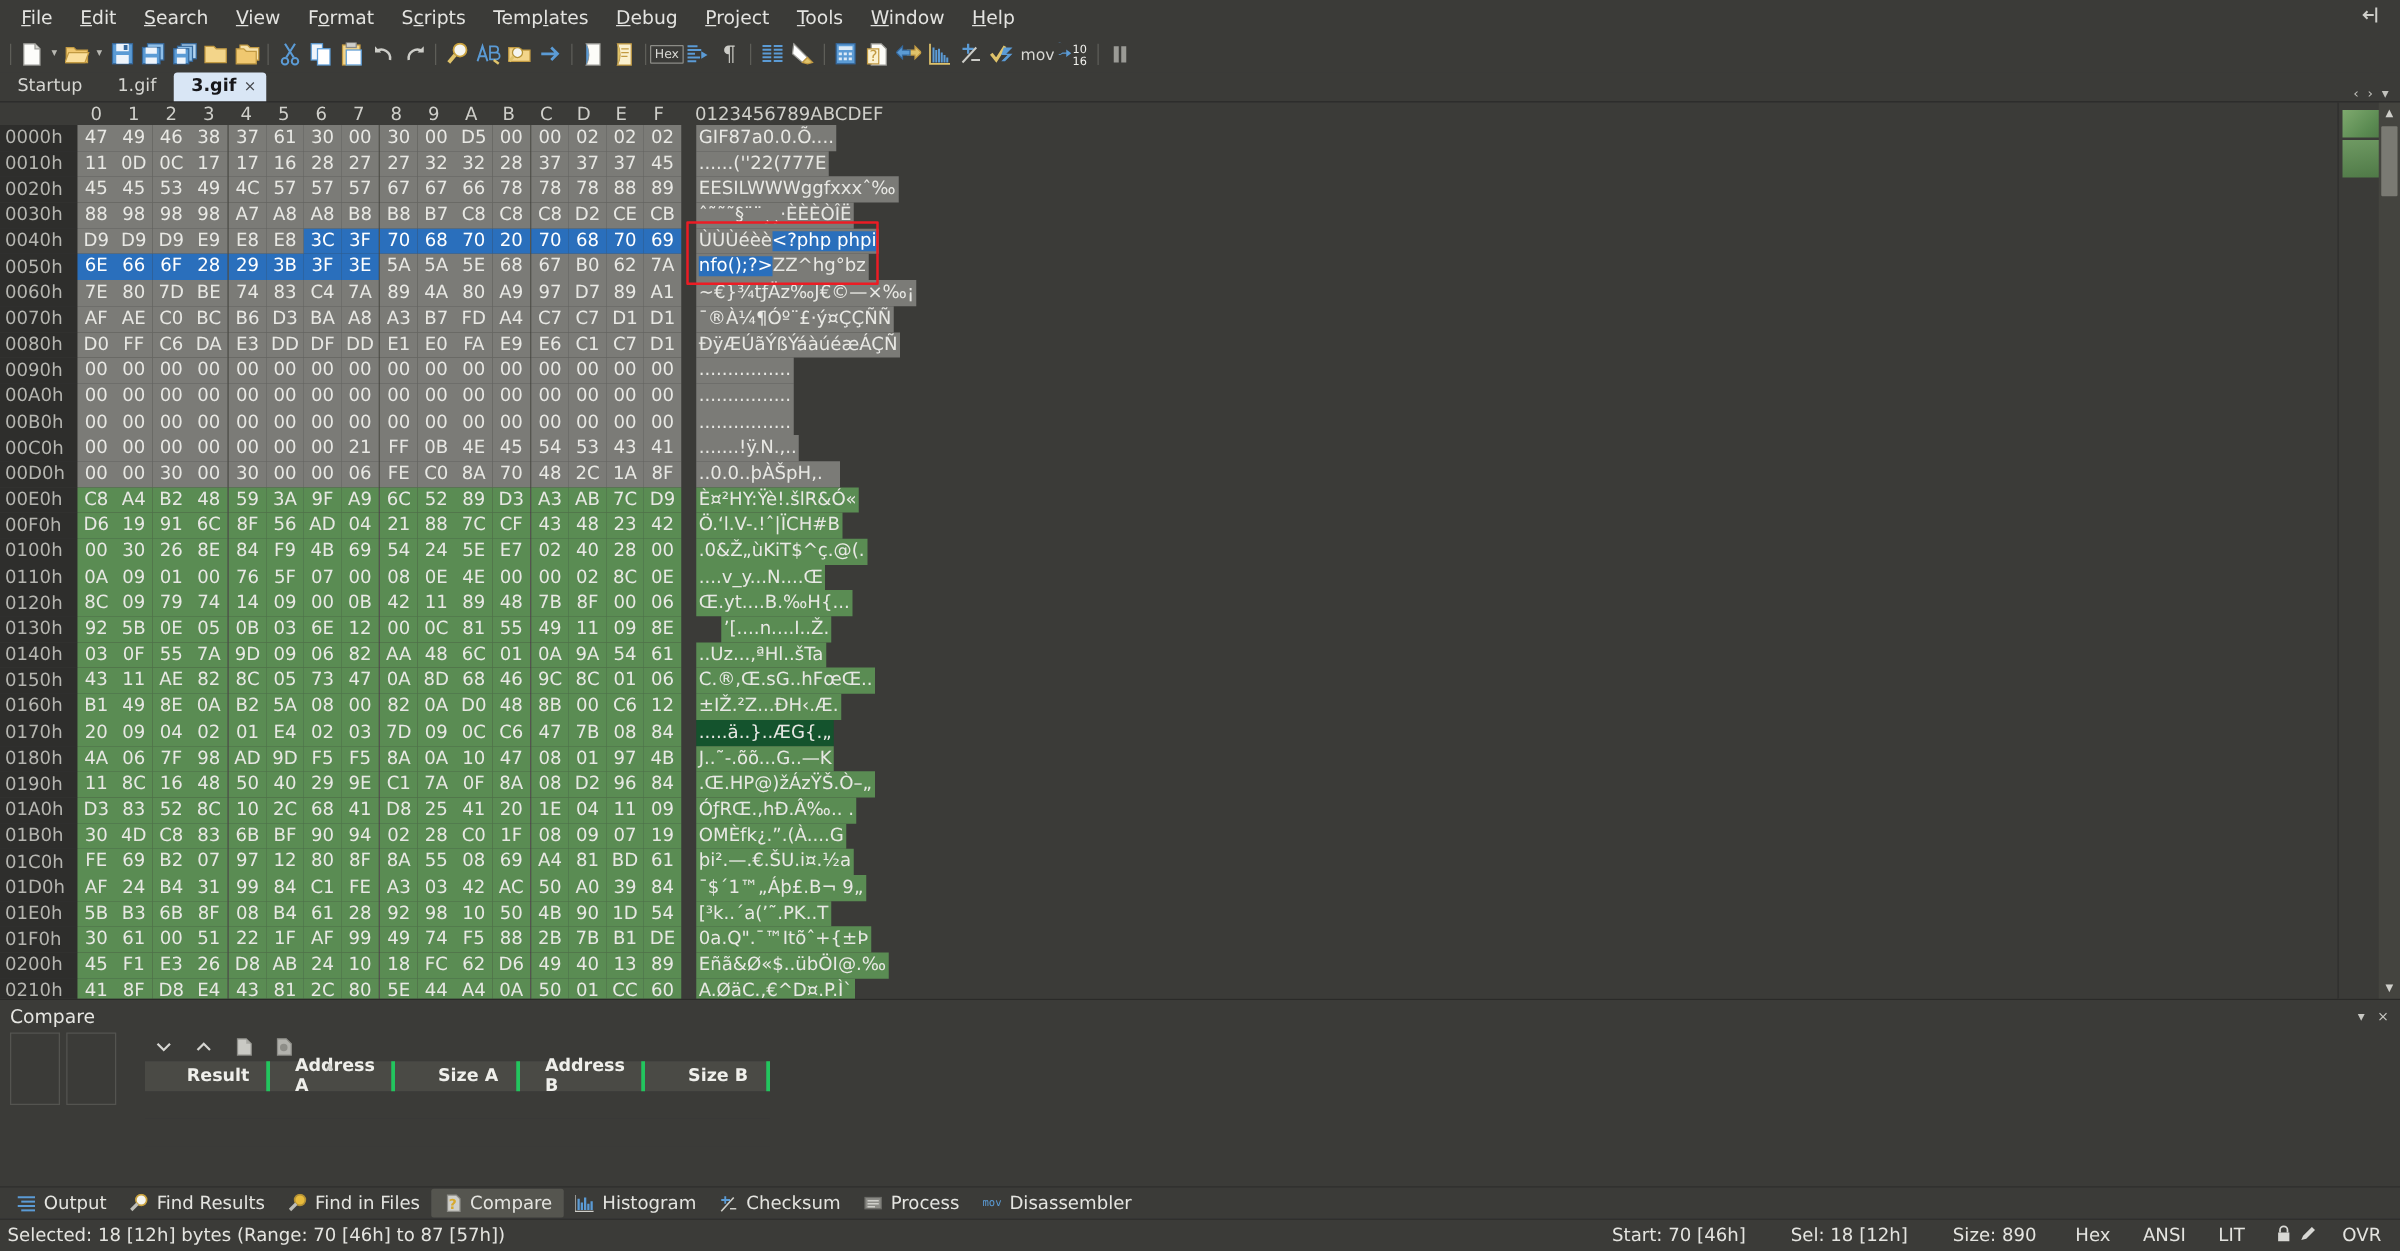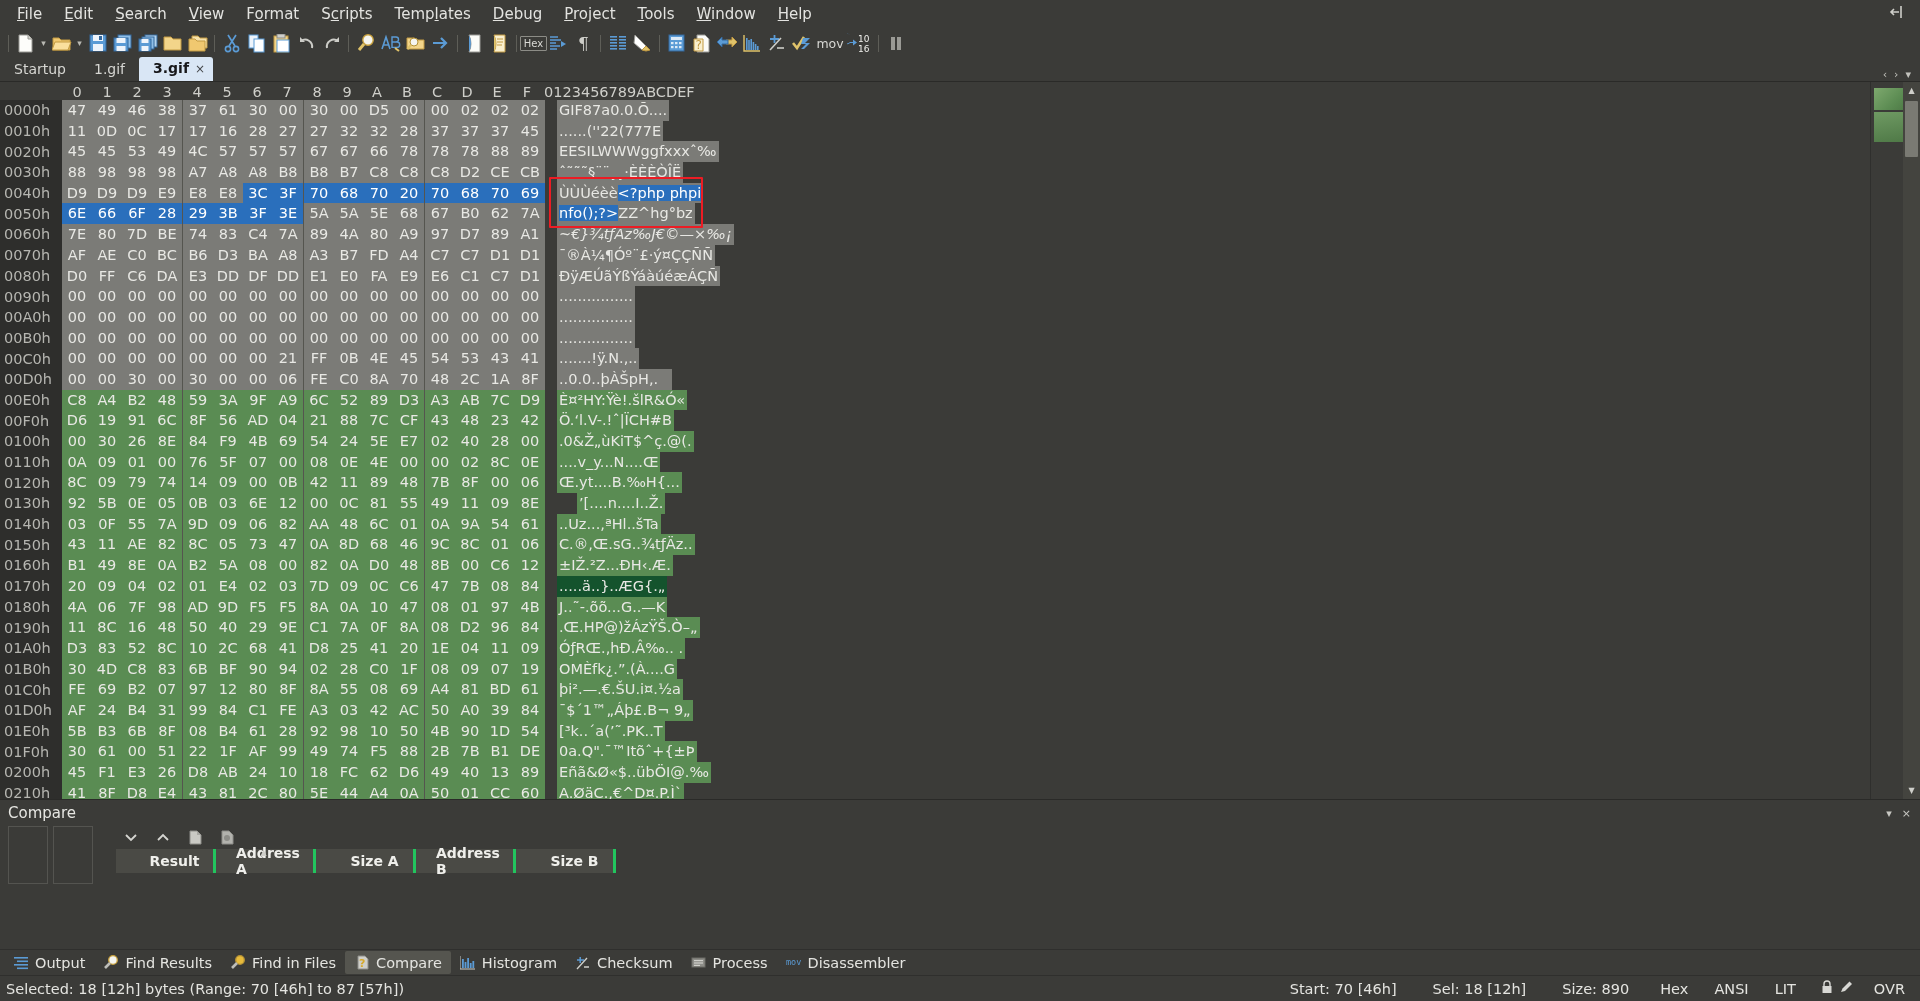--- a/index.html
+++ b/index.html
@@ -62,21 +62,21 @@
     position: relative; background: #3b3b38; flex: 1 1 auto; overflow: hidden;
     font-family: "DejaVu Sans", sans-serif;
   }
   .colhdr {
     display: flex; height: 18px; align-items: center; color: #cfcfca; font-size: 14.5px;
     background: #3b3b38; padding-top: 1px;
   }
   .colhdr .addrspacer { width: 62px; flex: 0 0 62px; }
   .colhdr .hexcols { display: flex; }
   .colhdr .hc { width: 30px; text-align: center; flex: 0 0 30px; }
-  .colhdr .asciicols { margin-left: 2px; letter-spacing: 0px; font-size: 14.5px; }
+  .colhdr .asciicols { margin-left: 14px; letter-spacing: 0px; font-size: 14.5px; }
 
   .hexrow { display: flex; height: 20.7px; align-items: center; font-size: 14.5px; }
   .addr {
     width: 62px; flex: 0 0 62px; color: #b6b6b1; background: #2e2e2c; height: 20.7px;
     display: flex; align-items: center; padding-left: 4px; font-size: 14.5px;
   }
   .bytes { display: flex; height: 20.7px; }
   .bq { display: flex; height: 20.7px; border-right: 1px solid #55554f; }
   .bq:last-child { border-right: none; }
   .by {
@@ -670,21 +670,21 @@
                 <div class="by">80</div>
                 <div class="by">A9</div>
               </div>
               <div class="bq">
                 <div class="by">97</div>
                 <div class="by">D7</div>
                 <div class="by">89</div>
                 <div class="by">A1</div>
               </div>
             </div>
-            <div class="ascii reg-gray" style="background: rgb(123, 123, 119); font-style: italic;">~€}¾tƒÄz‰J€©—×‰¡</div>
+            <div class="ascii reg-gray" style="background: rgb(123, 123, 119);">~€}¾tƒÄz‰J€©—×‰¡</div>
           </div>
           <div class="hexrow">
             <div class="addr">0070h</div>
             <div class="bytes reg-gray">
               <div class="bq">
                 <div class="by">AF</div>
                 <div class="by">AE</div>
                 <div class="by">C0</div>
                 <div class="by">BC</div>
               </div>
@@ -1120,21 +1120,21 @@
                 <div class="by">68</div>
                 <div class="by">46</div>
               </div>
               <div class="bq">
                 <div class="by">9C</div>
                 <div class="by">8C</div>
                 <div class="by">01</div>
                 <div class="by">06</div>
               </div>
             </div>
-            <div class="ascii reg-green" style="background: rgb(90, 140, 83);">C.®,Œ.sG..¾tƒÄz..</div>
+            <div class="ascii reg-green" style="background: rgb(90, 140, 83);">C.®,Œ.sG..hFœŒ..</div>
           </div>
           <div class="hexrow">
             <div class="addr">0160h</div>
             <div class="bytes reg-green">
               <div class="bq">
                 <div class="by">B1</div>
                 <div class="by">49</div>
                 <div class="by">8E</div>
                 <div class="by">0A</div>
               </div>

